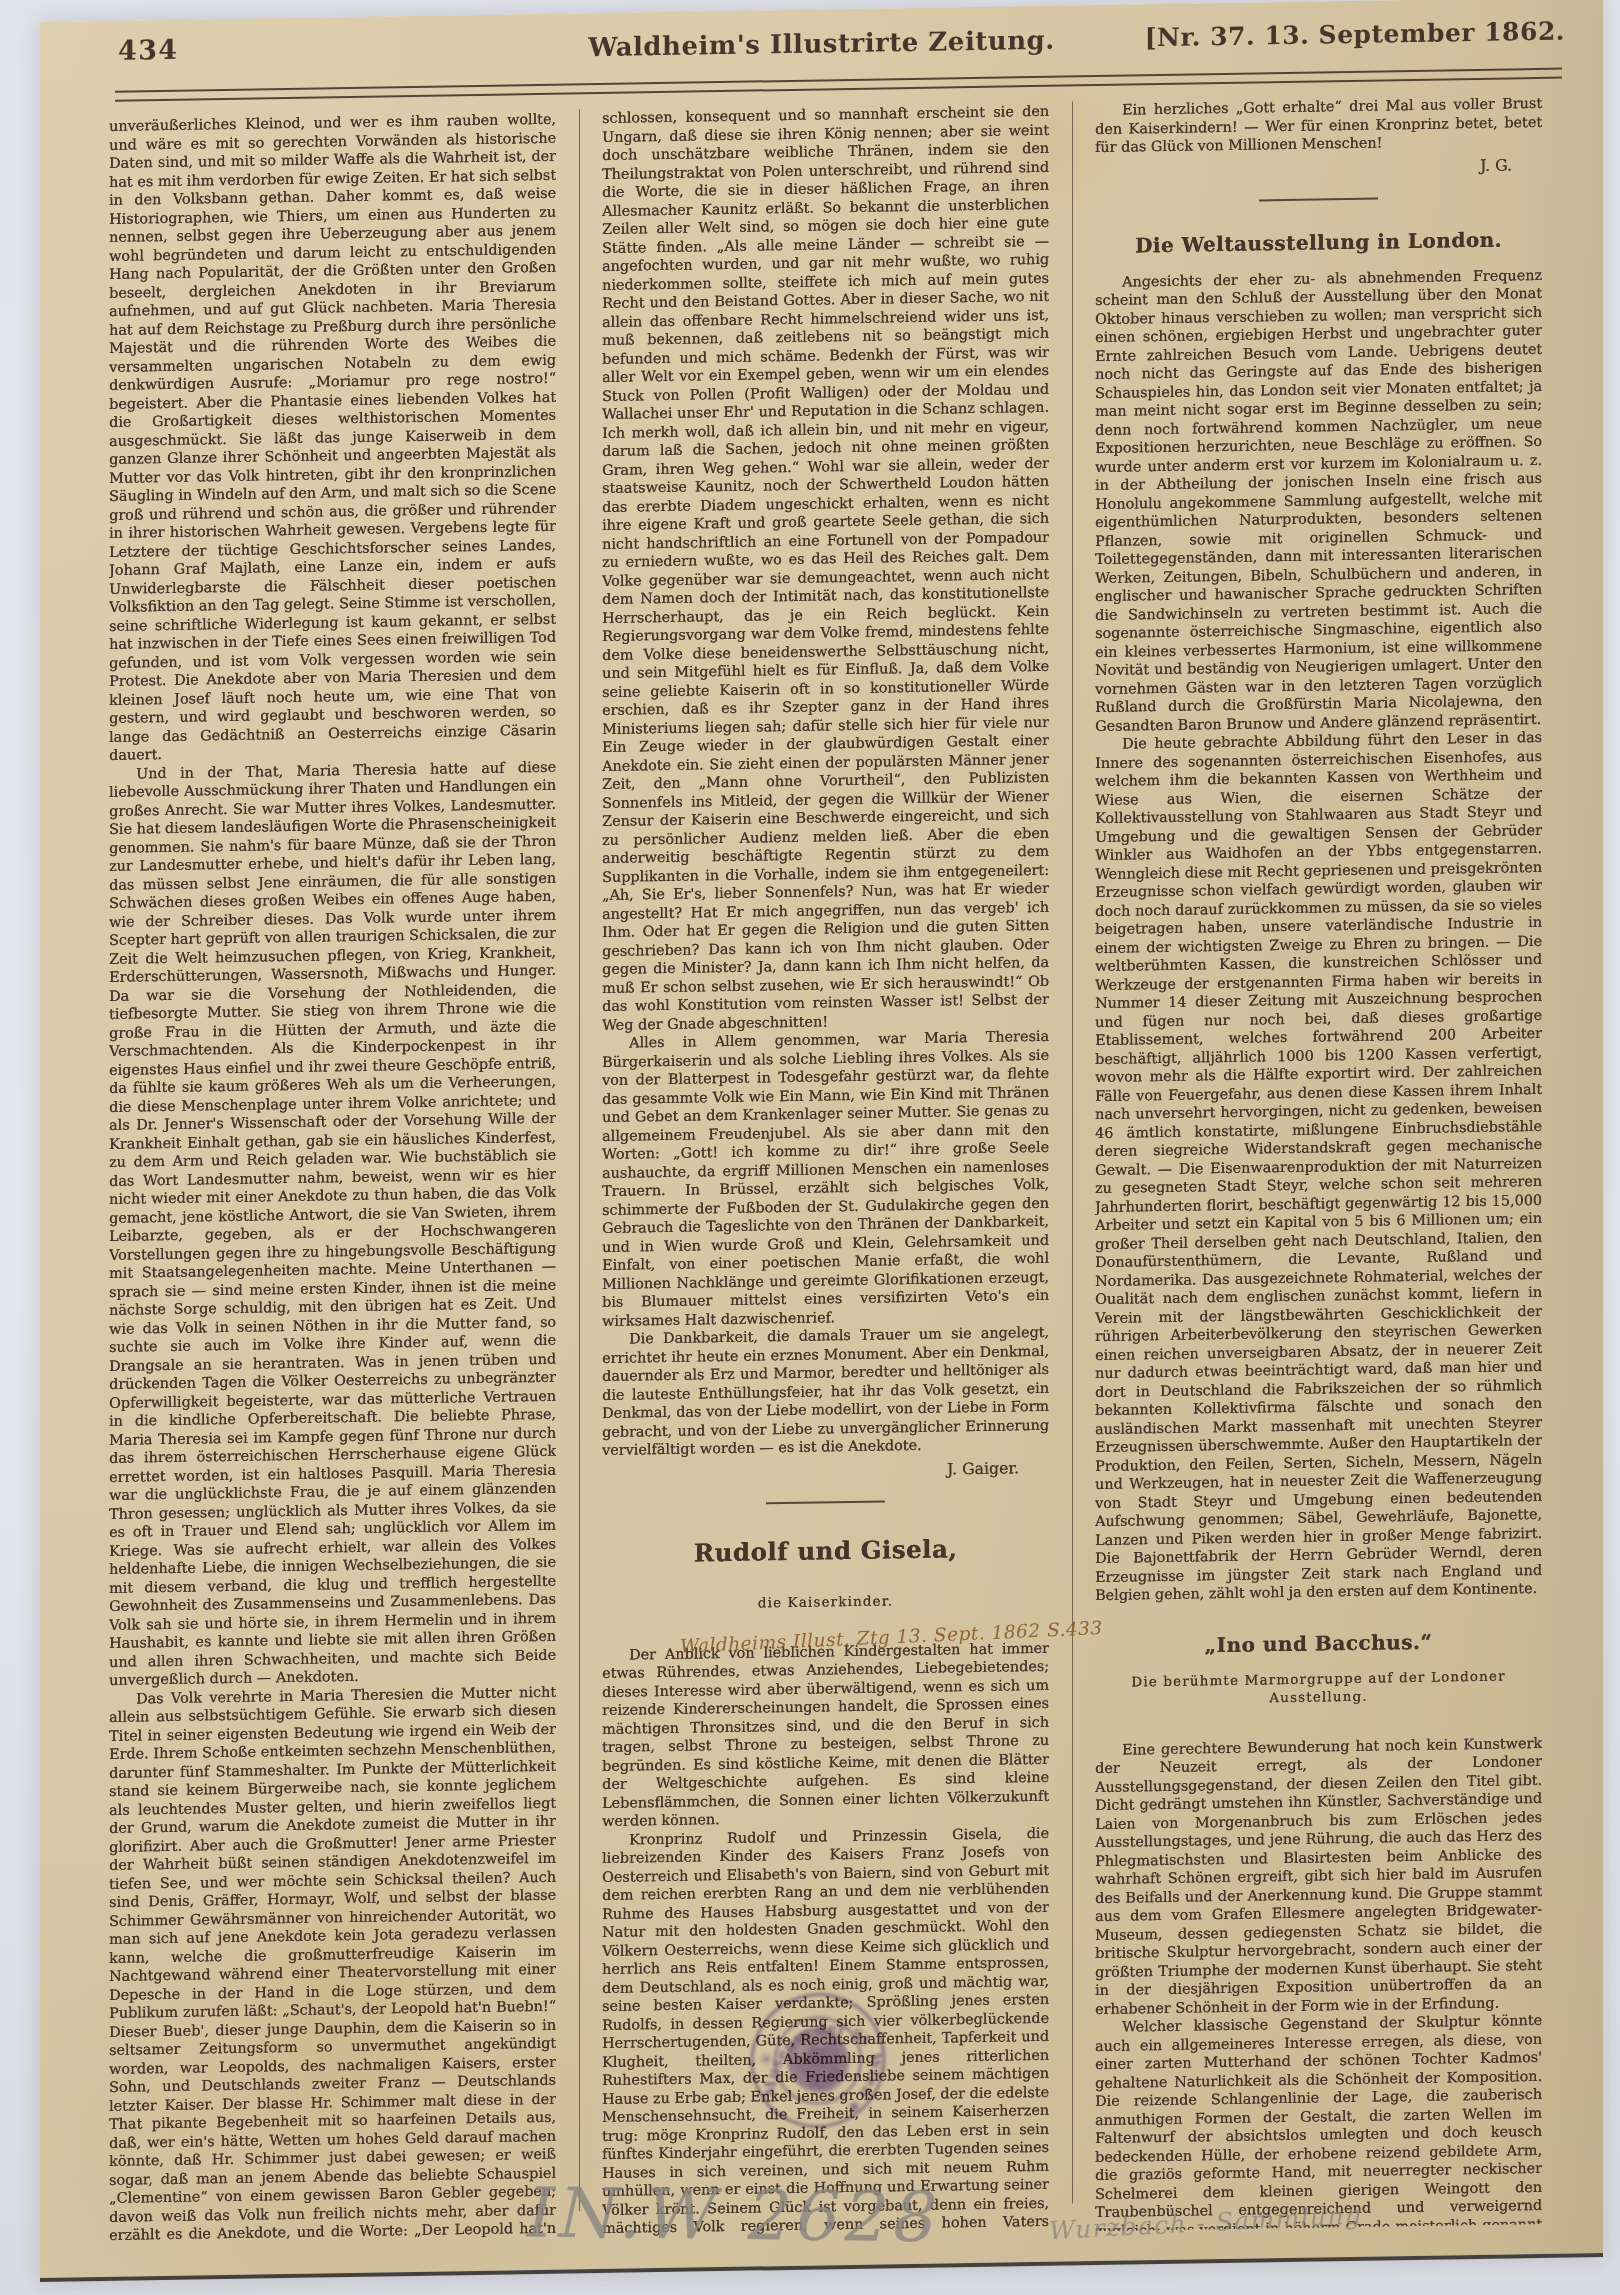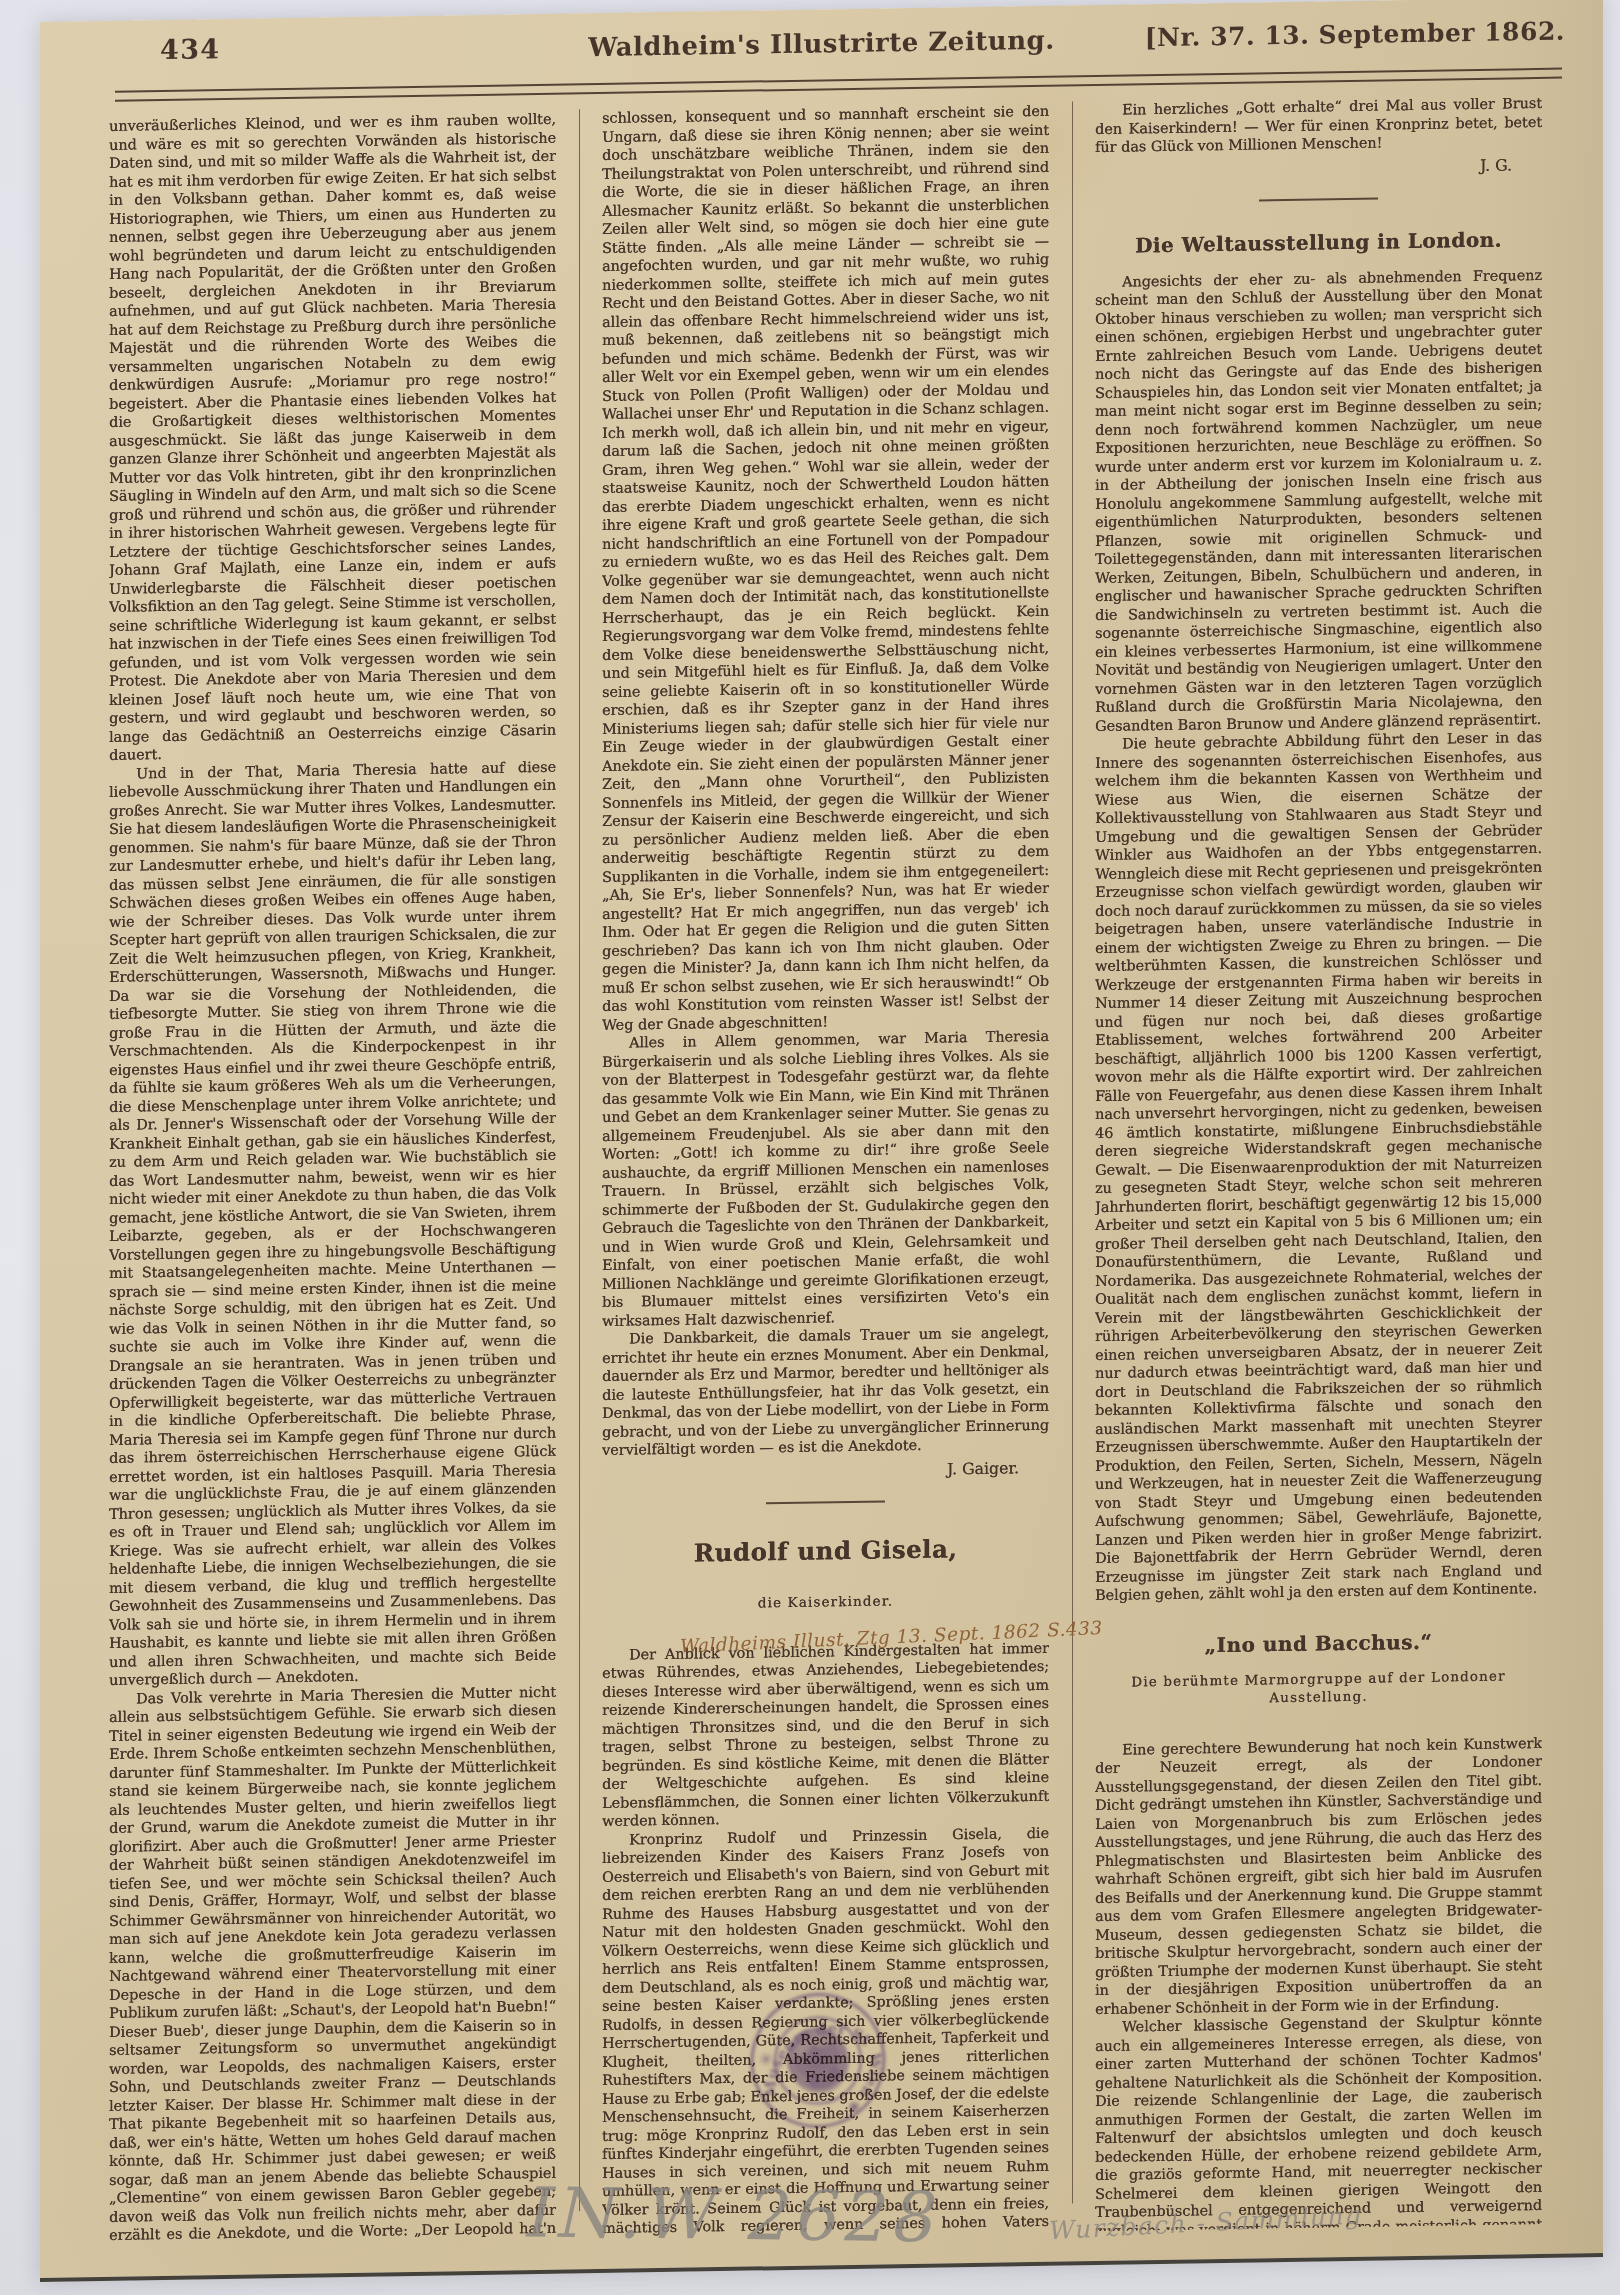--- a/index.html
+++ b/index.html
@@ -17,21 +17,21 @@
       radial-gradient(556px 417px at 18% 92%, rgba(165,125,55,.10), transparent 70%),
       radial-gradient(194px 241px at 20% 87%, rgba(190,150,70,.16), transparent 70%),
       radial-gradient(139px 120px at 64% 6%, rgba(180,140,70,.10), transparent 70%),
       linear-gradient(90deg, rgba(255,255,255,.06), rgba(0,0,0,0) 45%, rgba(120,88,40,.09) 93%, rgba(90,70,40,.14)),
       linear-gradient(180deg,#dbcba9 0%,#d8c8a6 40%,#d5c5a2 78%,#d2c19d 100%);
     border-bottom:4.2px solid #44403a;
     box-shadow:0 0 21px rgba(40,40,60,.18);
     color:#47352b;
   }
   
-  .page-number{position:absolute;left:78px;top:14px;font-size:27px;font-weight:bold;letter-spacing:1.4px;margin-left:42px;}
+  .page-number{position:absolute;left:78px;top:14px;font-size:27px;font-weight:bold;letter-spacing:1.4px;}
   .masthead{position:absolute;left:0;right:0;top:18.5px;text-align:center;font-size:26px;font-weight:bold;letter-spacing:0.5px;}
   .issue-date{position:absolute;right:38px;top:18.5px;font-size:25px;font-weight:bold;letter-spacing:0.5px;}
   .rule-double{
     position:absolute;left:75px;right:41px;top:70px;height:7px;
     border-top:2.8px solid #4a372c;border-bottom:2.3px solid #4a372c;opacity:.92;
   }
   
   .columns{position:absolute;left:69px;top:96px;width:1435px;height:2130px;display:flex;gap:46px;}
   .column{width:447px;height:2130px;overflow:hidden;text-align:justify;
     font-size:14.4px;line-height:18.5px;text-shadow:0.2px 0 0 currentColor;}

